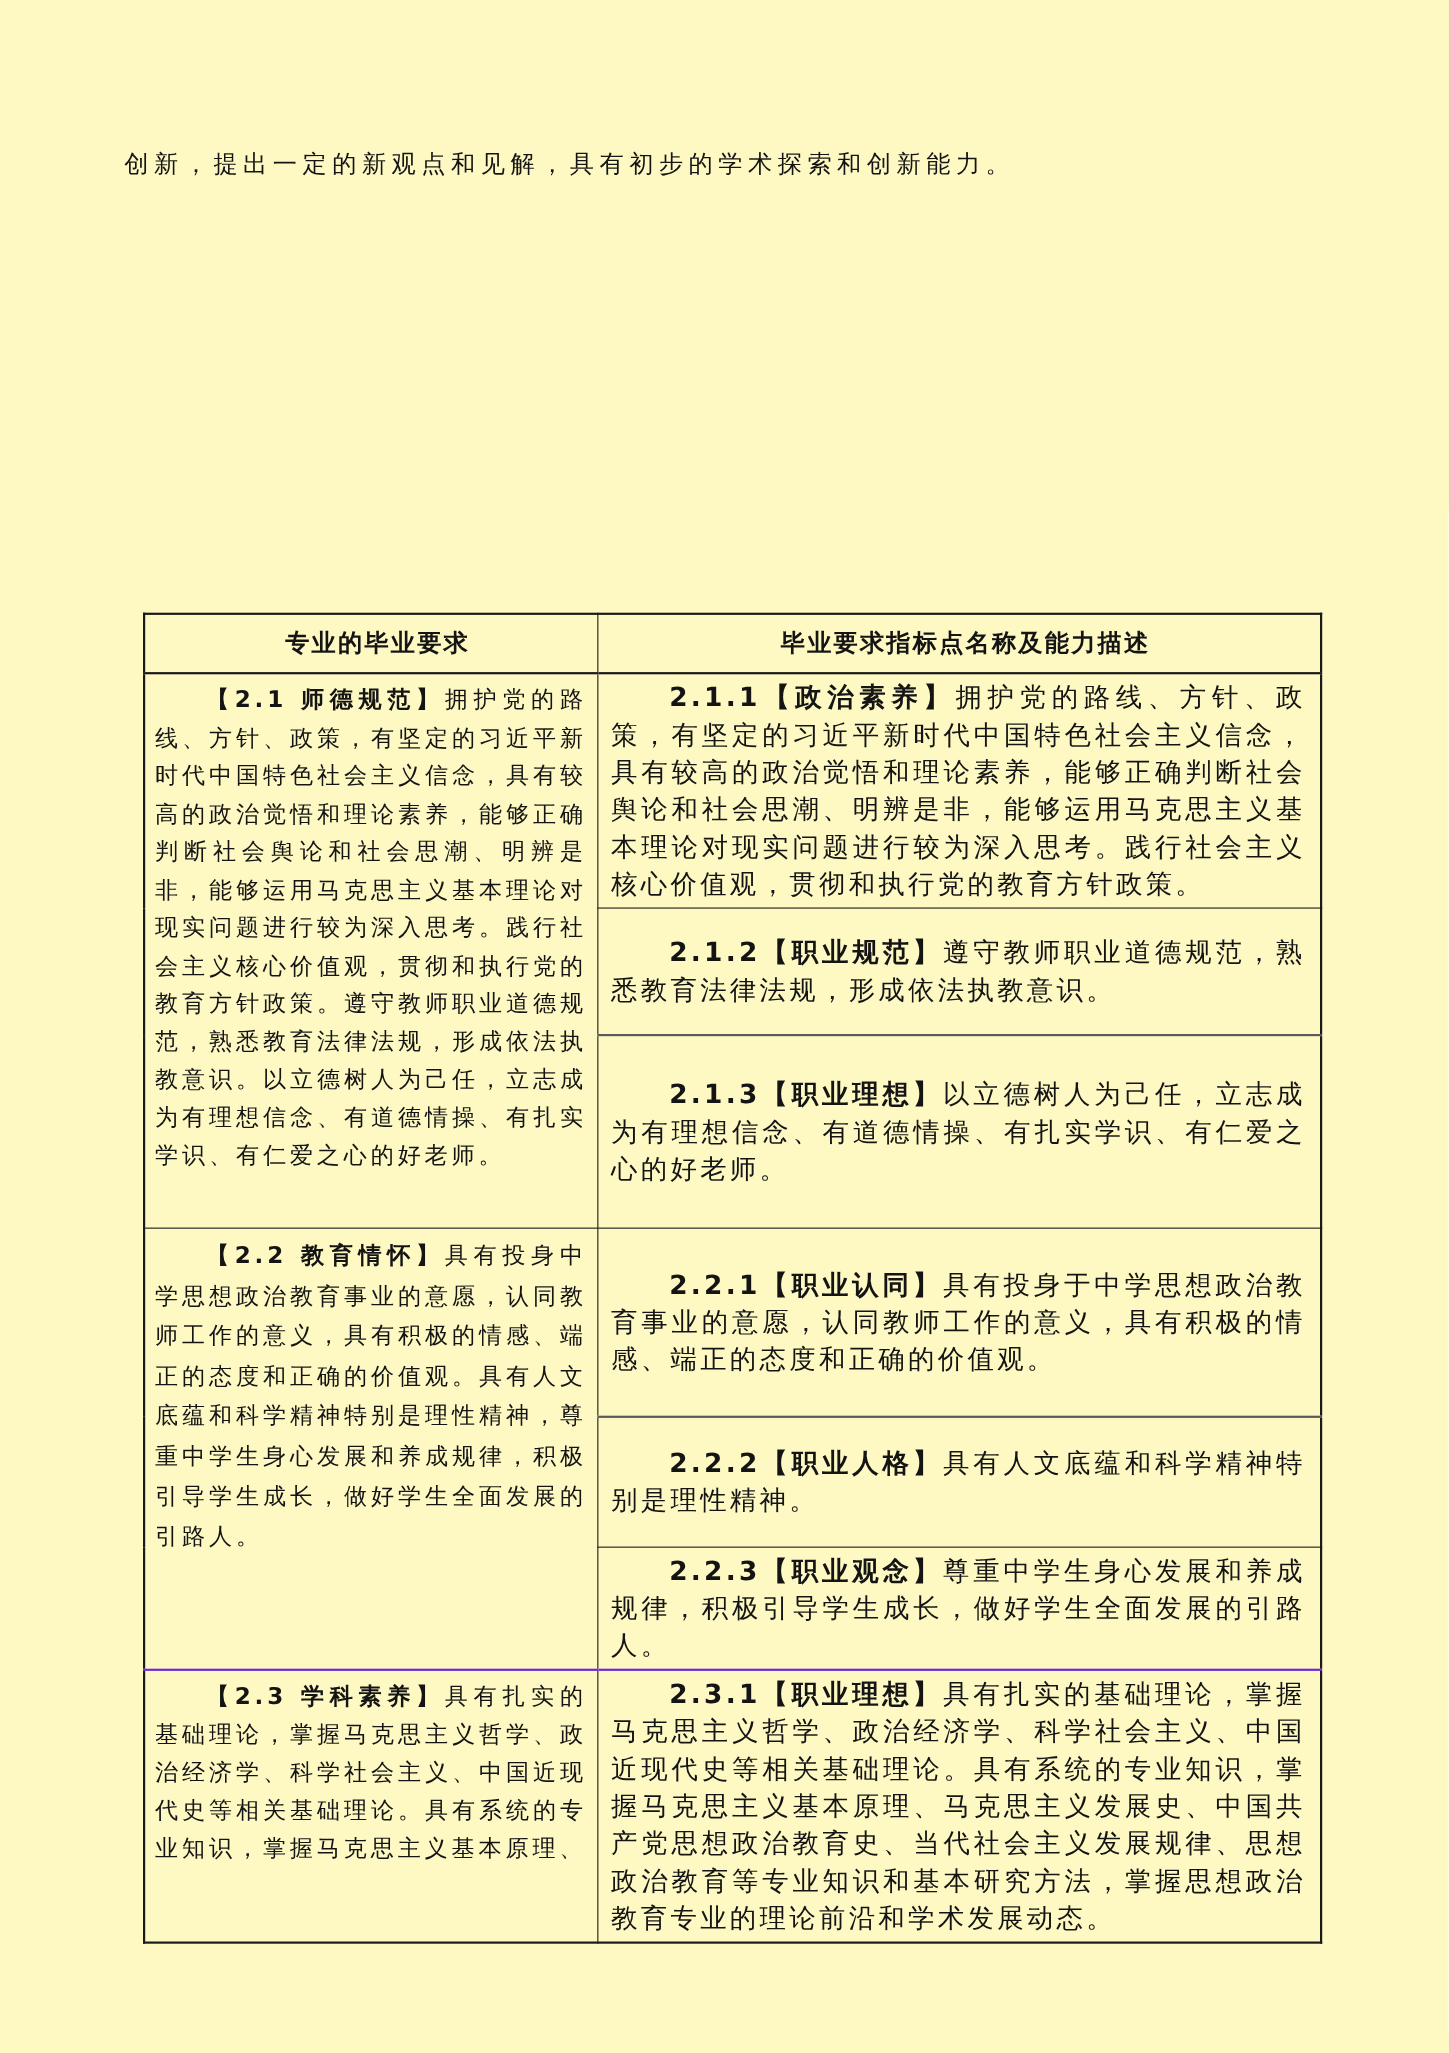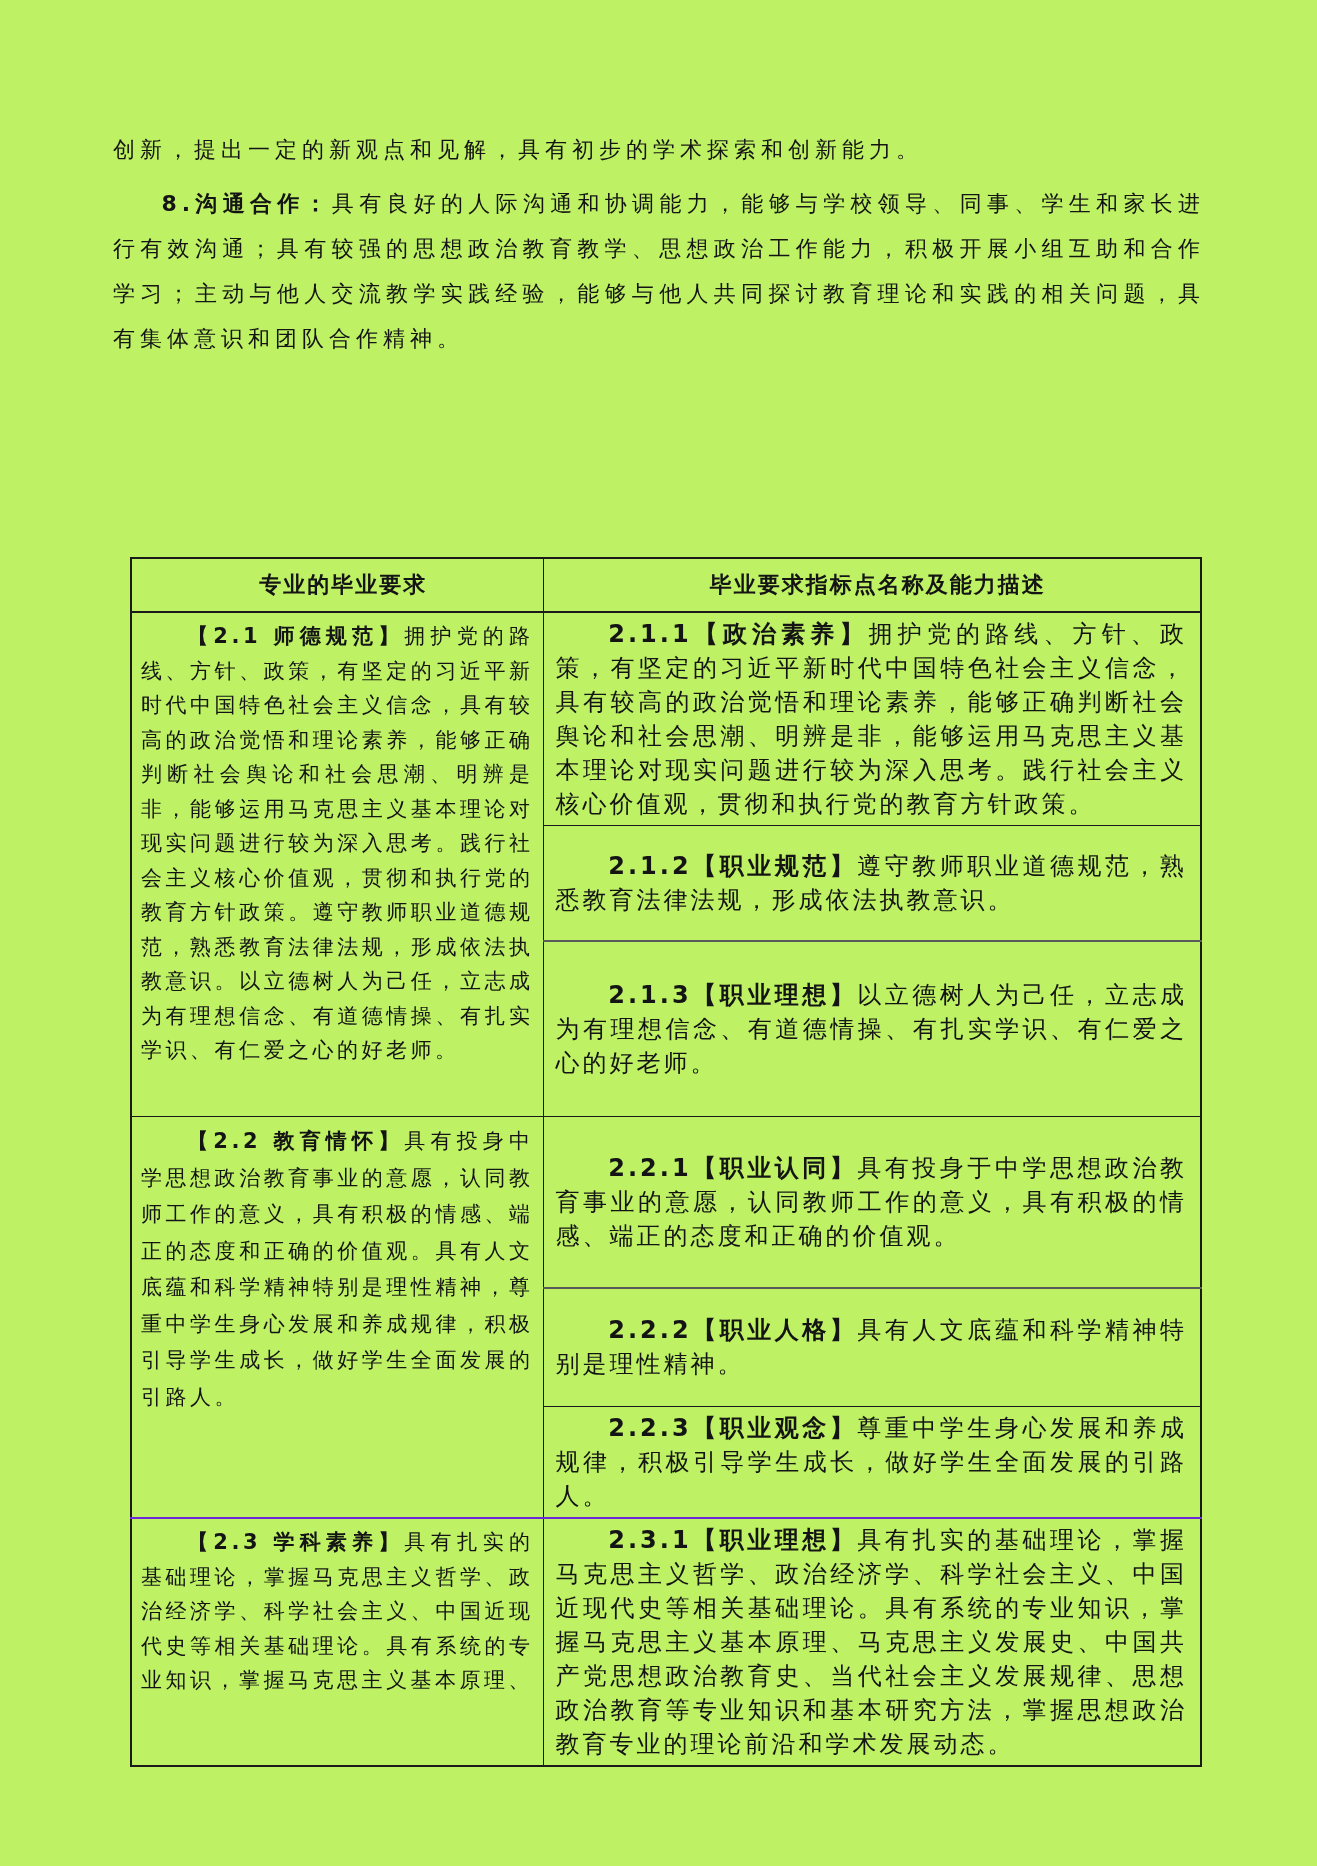--- a/index.html
+++ b/index.html
@@ -1,20 +1,20 @@
 <!DOCTYPE html>
 <html><head>
 <meta charset="utf-8">
 <style>
   * { margin:0; padding:0; box-sizing:border-box; }
   html,body { background:#ffffff; }
   .page {
     position:relative;
     width:1317px; height:1866px;
-    background:#bef264;
+    background:#fef9c3;
     color:#141414;
     font-family:"DejaVu Serif","Liberation Serif",serif;
     overflow:hidden;
   }
   .body-text {
     position:absolute;
     top:127px; left:113px; width:1092px;
     font-size:22px;
     line-height:45px;
     letter-spacing:5px;
@@ -82,21 +82,20 @@
   
   td.thick-top { border-top:2px solid #6d28d9; }
 </style>
 </head>
 <body>
 
 <div class="page">
 
   <div class="body-text">
     <p class="para gap-after"><span>创新，提出一定的新观点和见解，具有初步的学术探索和创新能力。</span></p>
-    <p class="para indent2"><span class="lead">8.沟通合作：</span><span>具有良好的人际沟通和协调能力，能够与学校领导、同事、学生和家长进行有效沟通；具有较强的思想政治教育教学、思想政治工作能力，积极开展小组互助和合作学习；主动与他人交流教学实践经验，能够与他人共同探讨教育理论和实践的相关问题，具有集体意识和团队合作精神。</span></p>
   </div>
 
 
   <table class="req-table">
     <colgroup>
       <col style="width:412px">
       <col style="width:658px">
     </colgroup>
     <tbody>
       <tr style="height:54px">

